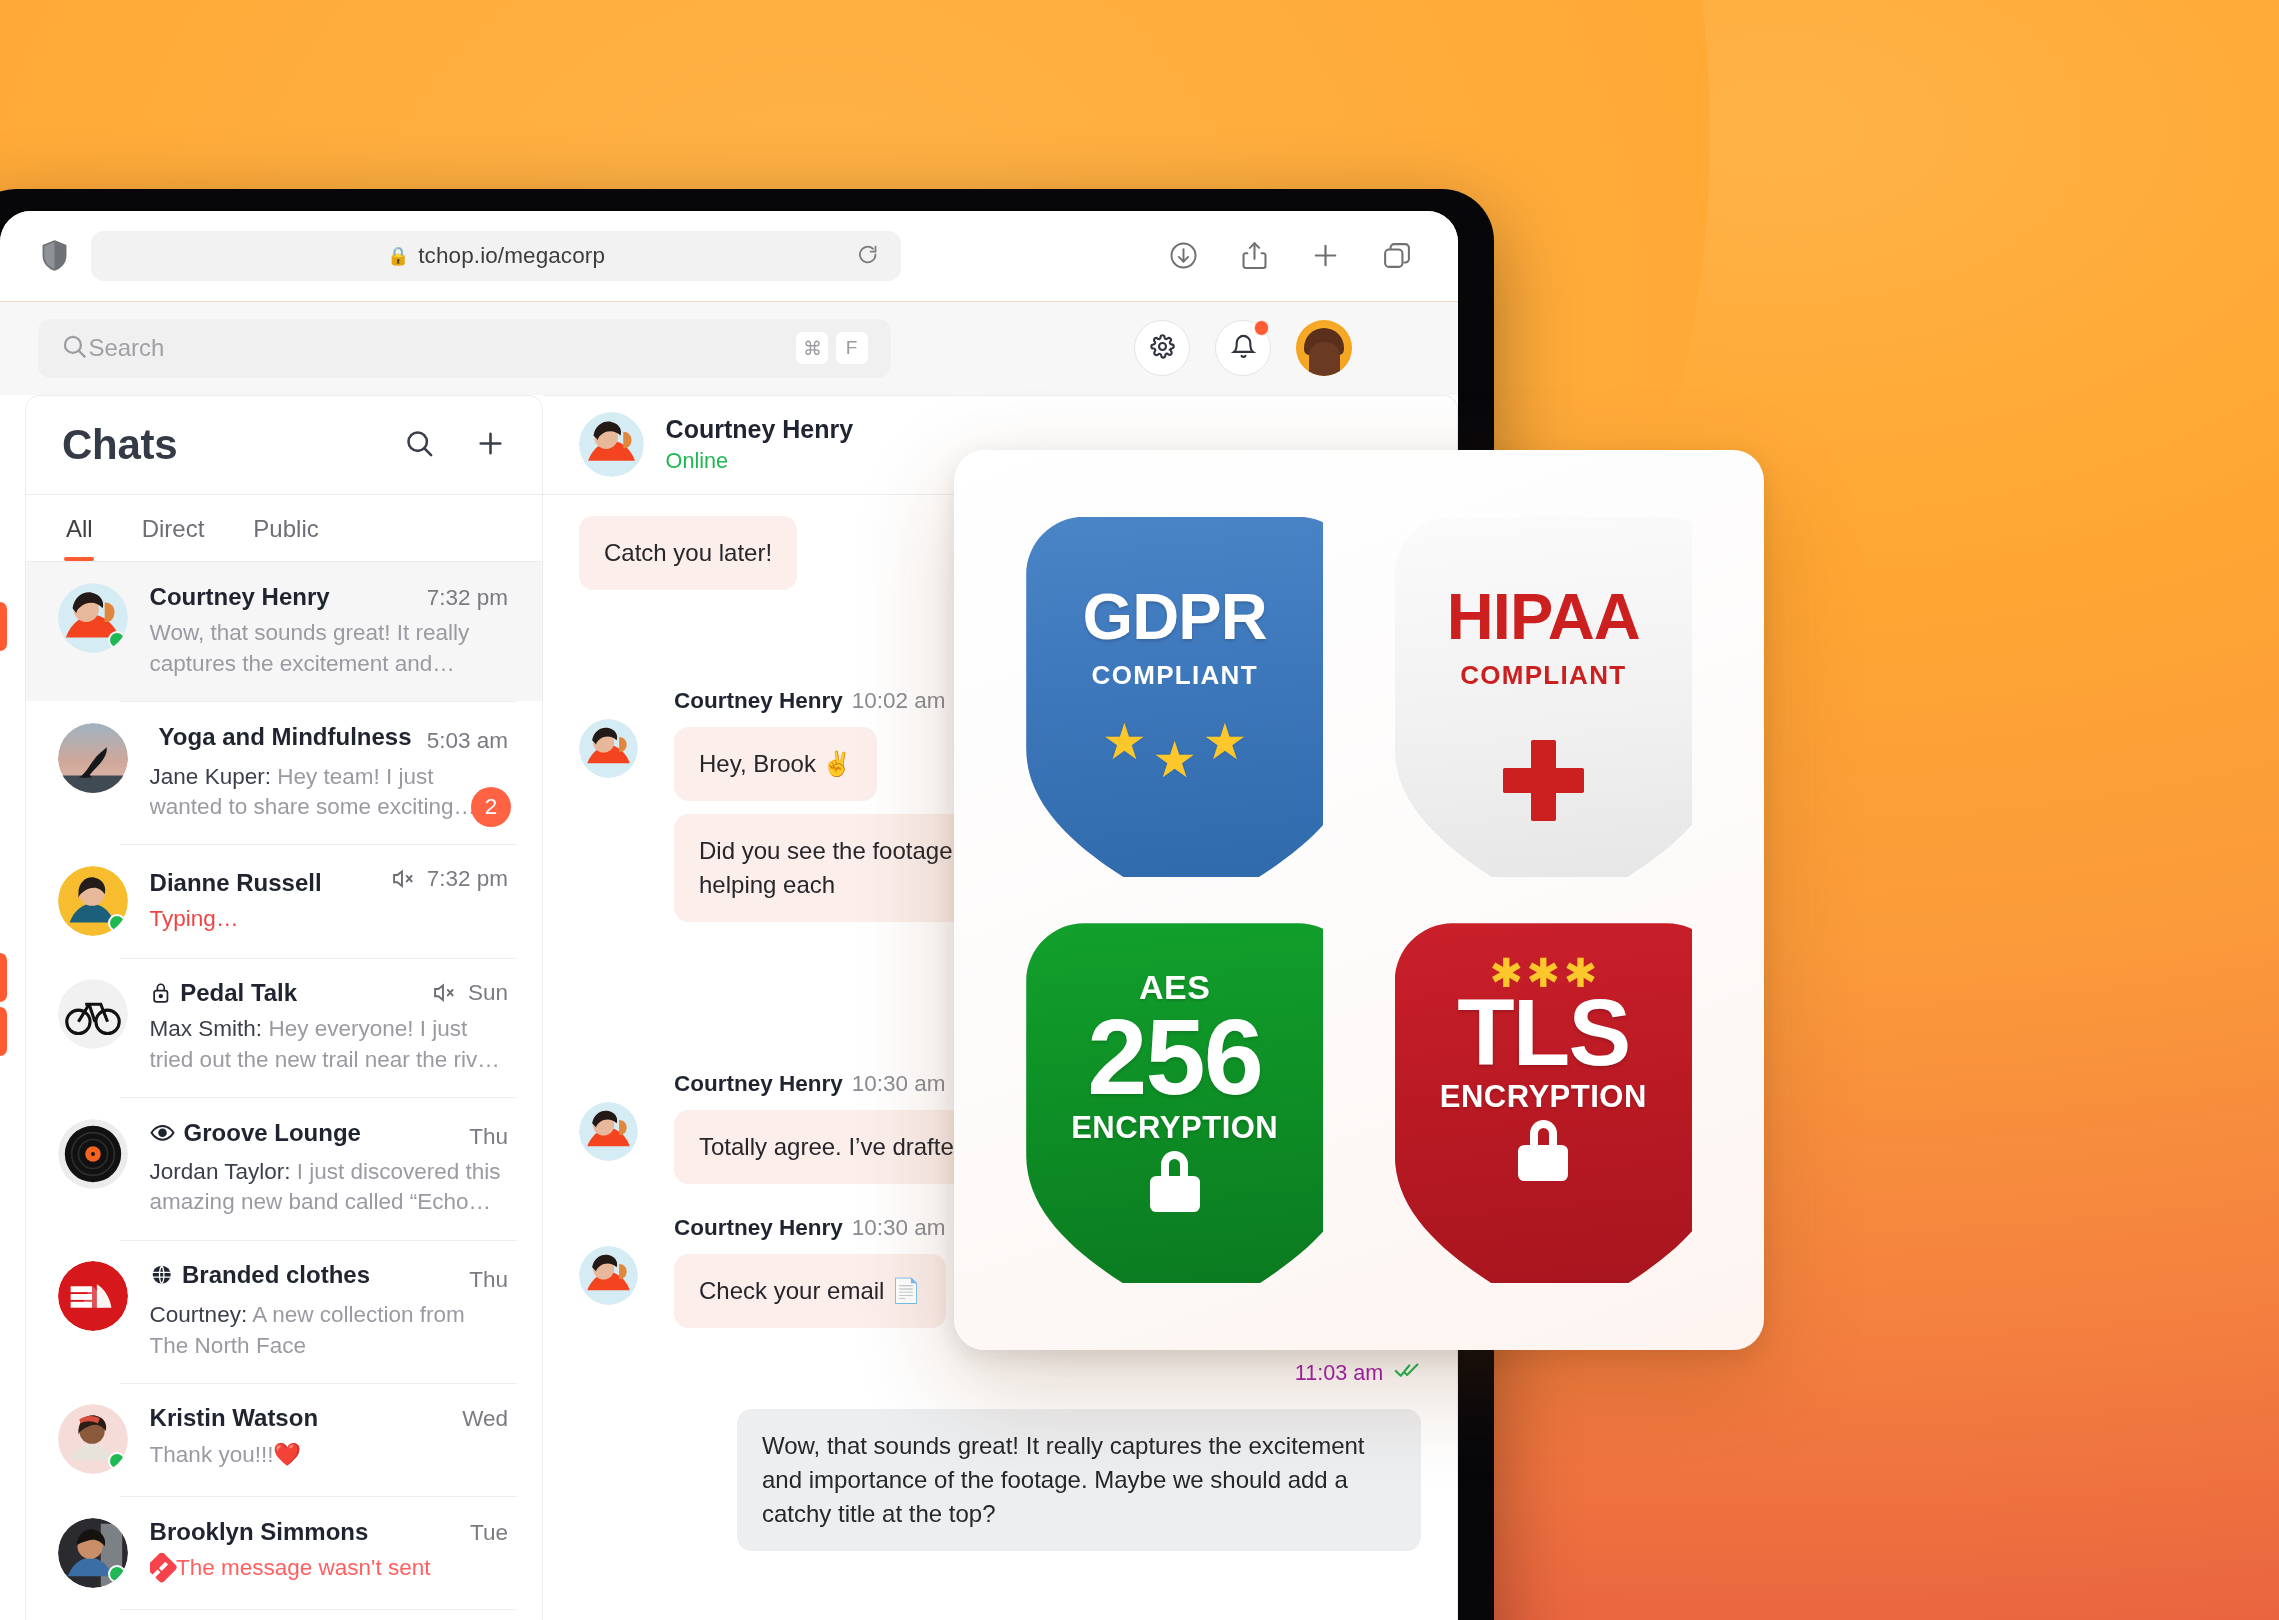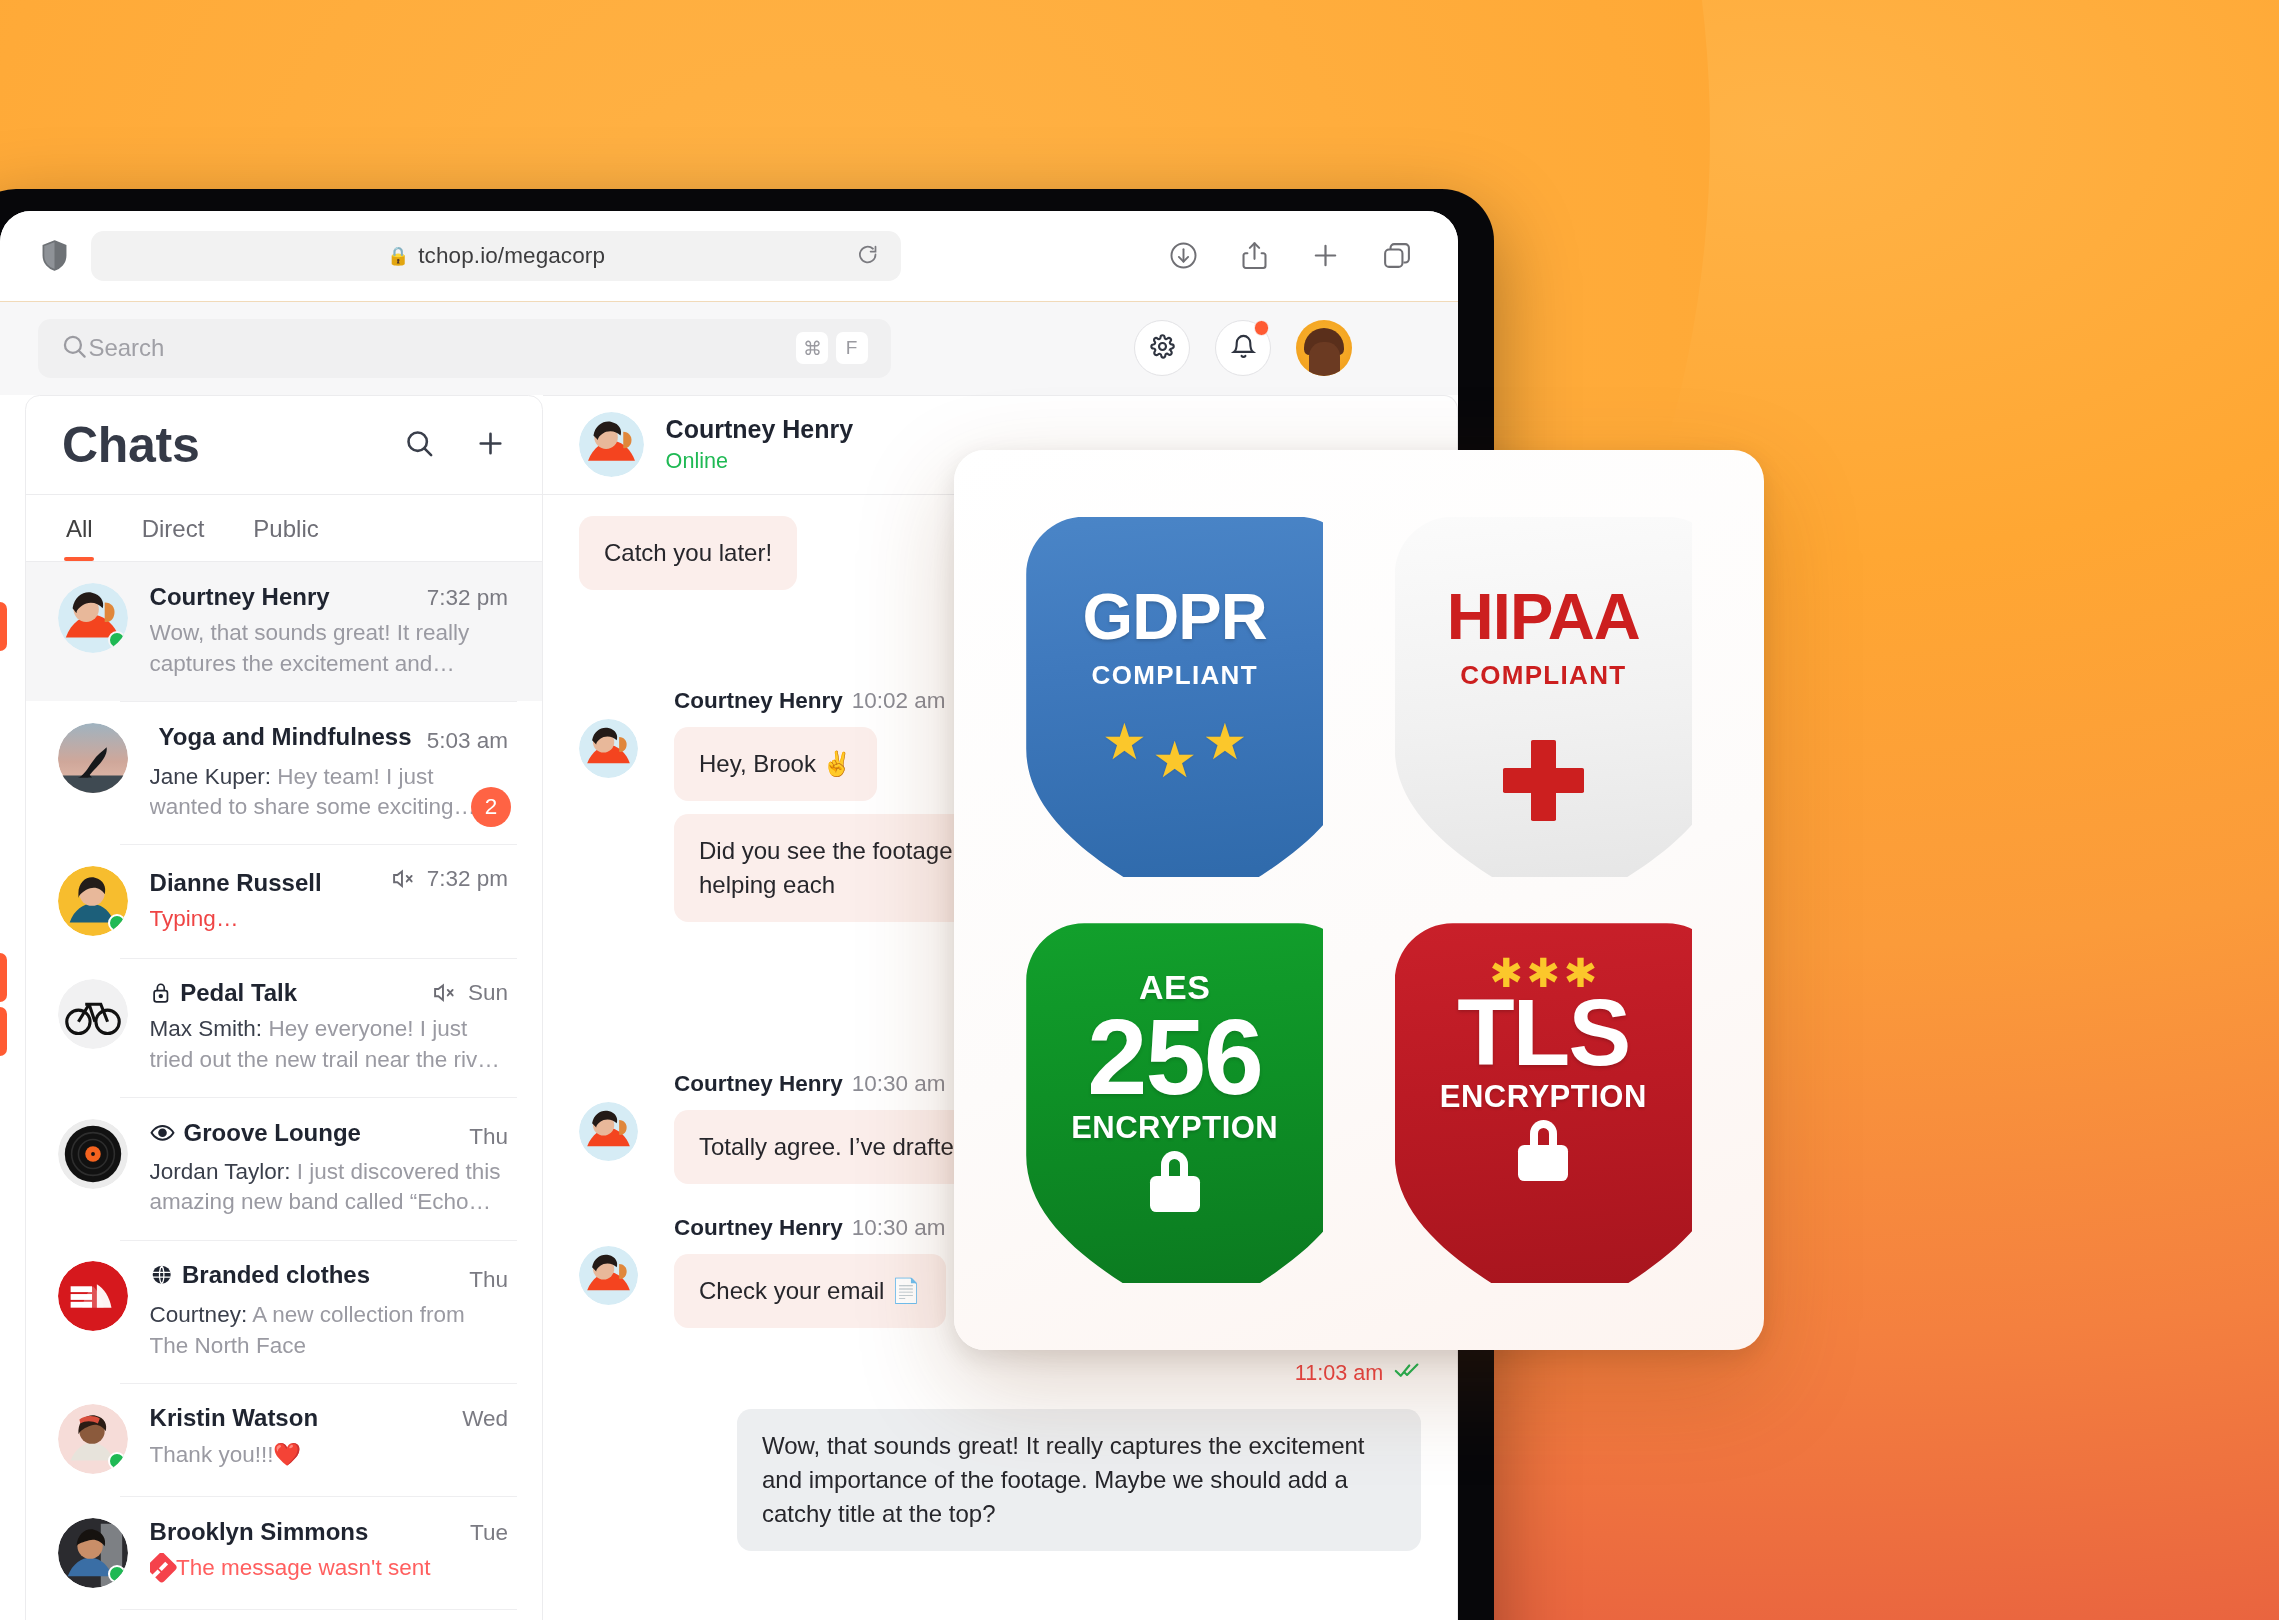--- a/index.html
+++ b/index.html
@@ -118,21 +118,21 @@
   
   .chatlist{
     width:518px; flex:0 0 518px; background:#fff;
     border:0.9px solid #ececee; border-radius:14.4px 14.4px 0 0;
     display:flex; flex-direction:column; overflow:hidden;
   }
   .chatlist-head{
     height:99px; display:flex; align-items:center; padding:0 36px;
     border-bottom:0.9px solid #ececee;
   }
-  .chatlist-head h1{ font-size:50px; font-weight:700; color:#353a47; letter-spacing:-0.3px;}
+  .chatlist-head h1{ font-size:42px; font-weight:700; color:#353a47; letter-spacing:-0.3px;}
   .chatlist-head .acts{ margin-left:auto; display:flex; gap:40px; align-items:center;}
   .tabs{ display:flex; gap:49px; padding:0 40px; border-bottom:0.9px solid #ececee; }
   .tab{
     font-size:24px; color:#6e6e76; padding:20px 0 18px; position:relative;
   }
   .tab.active{ color:#404040; font-weight:500; }
   .tab.active::after{
     content:""; position:absolute; left:-1.8px; right:-1.8px; bottom:-0.9px; height:4.5px;
     background:#ff5b33; border-radius:2.7px;
   }
@@ -191,21 +191,21 @@
   .msg-row .av{ width:59px;height:59px;flex:0 0 59px; align-self:flex-start; margin-top:31px;}
   .msg-col{ min-width:0;margin-left:16px; }
   .msg-author{ font-size:22.5px; color:#1f2430; font-weight:700; }
   .msg-author .t{ font-weight:400; color:#8b8b93; margin-left:9px; }
   .bubble{
     background:#fbeeeb; border-radius:14.4px; padding:20px 25px; margin-top:12.6px;
     font-size:24px; line-height:1.42; color:#26262b; max-width:684px; display:inline-block;
   }
   .bubble.out{ background:#eceef0; }
   .row-out{ display:flex; flex-direction:column; align-items:flex-end; margin-top:32px;}
-  .out-time{ font-size:21.6px; color:#ef4444; display:flex; align-items:center; gap:10.8px; margin-bottom:10.8px;}
+  .out-time{ font-size:21.6px; color:#a21caf; display:flex; align-items:center; gap:10.8px; margin-bottom:10.8px;}
   .daydiv{ text-align:center; margin:41px 0 0; font-size:21.6px; color:#8b8b93;}
 
   
   #badge-card{
     position:absolute; left:954px; top:450px; width:810px; height:900px;
     background:linear-gradient(160deg,#ffffff 0%,#fdfbfa 55%,#fdf4f0 100%);
     border-radius:31px;
     box-shadow:0 36px 99px rgba(120,60,20,.22), 0 7.2px 23.4px rgba(0,0,0,.10);
     display:grid; grid-template-columns:1fr 1fr; grid-template-rows:1fr 1fr;
     padding:47px 40px; gap:7.2px;

